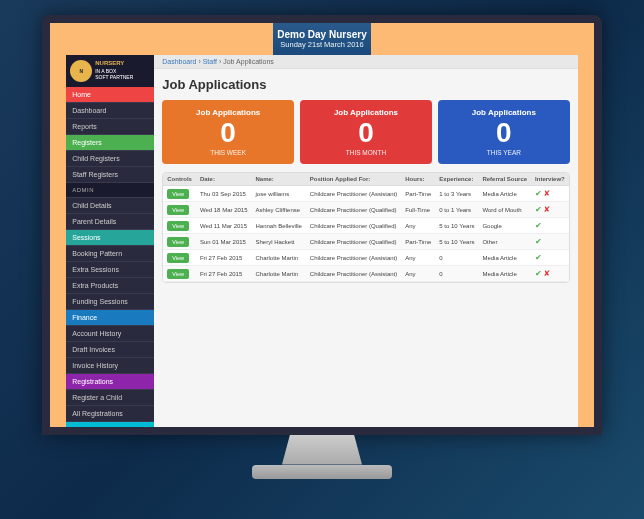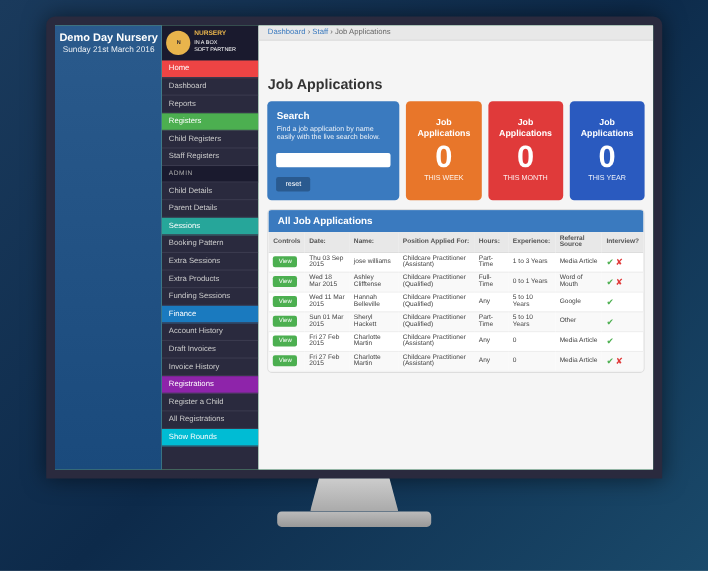--- a/index.html
+++ b/index.html
@@ -42,22 +42,23 @@
       height: 14px;
       background: linear-gradient(to bottom, #bbb, #999);
       border-radius: 4px;
     }
 
     
     .app-container {
       width: 100%;
       height: 100%;
       display: flex;
-      flex-direction: row;
-      background: #86efac;
+      flex-direction: column;
+      background: #fdba74;
+      align-items: center;
     }
 
     
     .app-header {
       background: linear-gradient(to bottom, #2a5a8c, #1a4a7c);
       color: white;
       text-align: center;
       padding: 6px 4px;
       font-size: 9px;
     }
@@ -138,21 +139,20 @@
     .sidebar-item.highlight-purple { background: #8e24aa; color: white; }
     .sidebar-item.show-rounds { background: #00bcd4; color: white; }
 
     
     .main-content {
       flex: 1;
       background: #f5f5f5;
       overflow: hidden;
       display: flex;
       flex-direction: column;
-      gap: 24px;
     }
 
     .breadcrumb {
       background: #e8e8e8;
       padding: 3px 8px;
       font-size: 7px;
       color: #666;
       border-bottom: 1px solid #ddd;
     }
     .breadcrumb a { color: #3a7abf; text-decoration: none; }
@@ -326,26 +326,20 @@
             <a>Dashboard</a>
             › <a>Staff</a>
             › <span>Job Applications</span>
           </div>
 
           <div class="content-area">
             <div class="page-title">Job Applications</div>
 
             <div class="stats-row">
 
-              <div class="search-card">
-                <h3>Search</h3>
-                <p>Find a job application by name easily with the live search below.</p>
-                <input class="search-input-field" type="text" placeholder="" style="">
-                <button class="reset-btn">reset</button>
-              </div>
 
               <div class="stat-card orange">
                 <div class="stat-label-top">Job Applications</div>
                 <div class="stat-number">0</div>
                 <div class="stat-label-bottom">THIS WEEK</div>
               </div>
 
               <div class="stat-card red">
                 <div class="stat-label-top">Job Applications</div>
                 <div class="stat-number">0</div>
@@ -353,21 +347,20 @@
               </div>
 
               <div class="stat-card blue-stat">
                 <div class="stat-label-top">Job Applications</div>
                 <div class="stat-number">0</div>
                 <div class="stat-label-bottom">THIS YEAR</div>
               </div>
             </div>
 
             <div class="table-section">
-              <div class="table-header">All Job Applications</div>
               <table>
                 <thead>
                   <tr>
                     <th>Controls</th>
                     <th>Date:</th>
                     <th>Name:</th>
                     <th>Position Applied For:</th>
                     <th>Hours:</th>
                     <th>Experience:</th>
                     <th>Referral Source</th>

